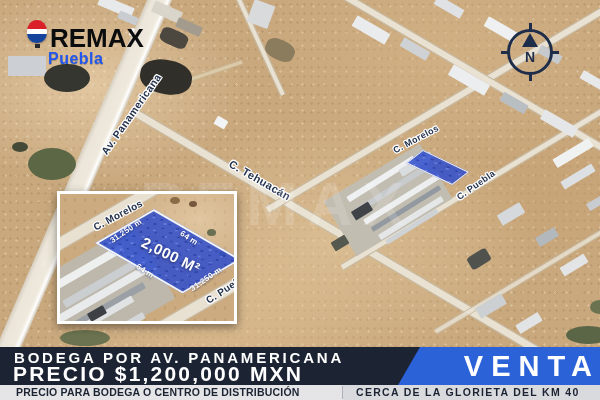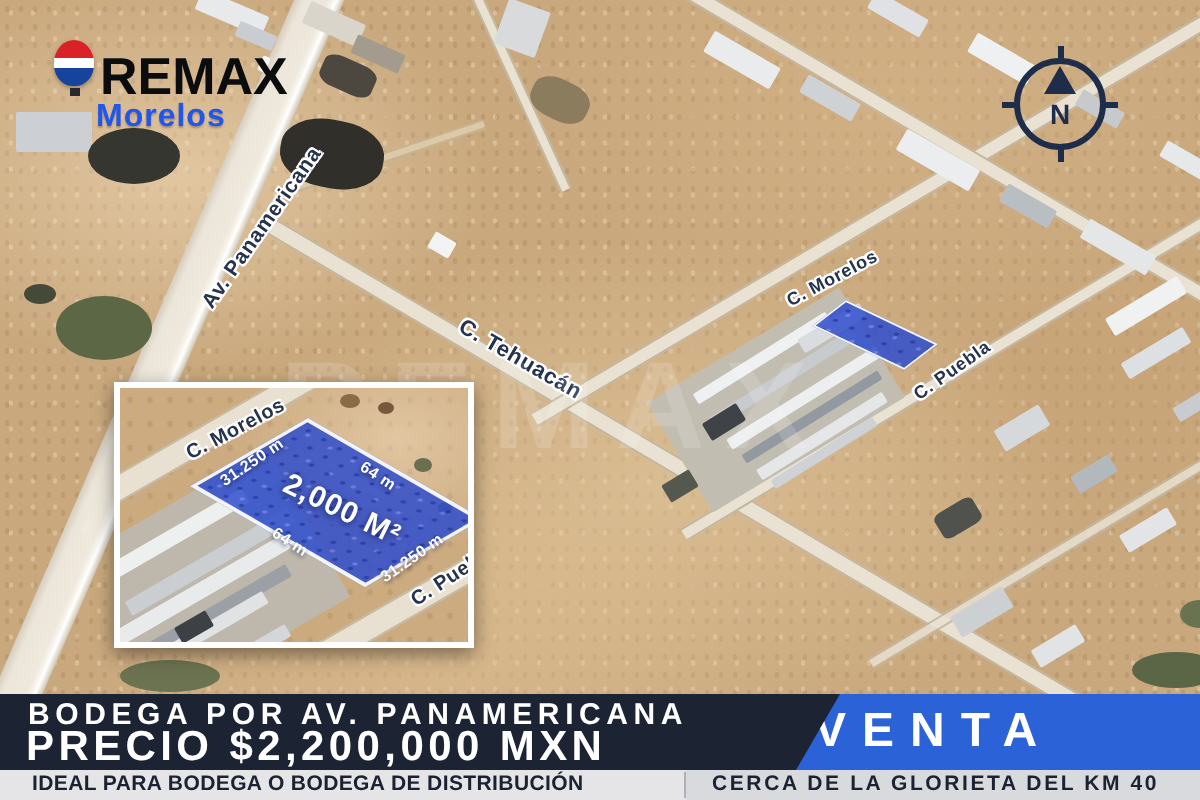--- a/index.html
+++ b/index.html
@@ -93,22 +93,22 @@
   #compass-arrow{position:absolute;left:22px;top:11px;width:0;height:0;
     border-left:8px solid transparent;border-right:8px solid transparent;border-bottom:14px solid #1e2d4a;}
   #compass-n{position:absolute;left:0;top:27px;width:60px;text-align:center;font-size:14px;font-weight:800;color:#1e2d4a;}
 
   
   #banner-navy{position:absolute;left:0;top:347px;width:600px;height:38px;background:#1c2333;z-index:9;}
   #banner-title{position:absolute;left:14px;top:2px;font-size:15px;font-weight:700;color:#fff;letter-spacing:2.8px;white-space:nowrap;}
   #banner-price{position:absolute;left:13px;top:15px;font-size:21px;font-weight:800;color:#fff;letter-spacing:2.2px;white-space:nowrap;}
   #banner-venta{position:absolute;left:393px;top:0;width:207px;height:38px;background:#2b62d8;
     clip-path:polygon(27px 0,207px 0,207px 38px,5px 38px);}
-  #venta-label{position:absolute;left:14px;top:0;width:193px;height:38px;line-height:38px;text-align:left;
-    font-size:24px;font-weight:800;color:#fff;letter-spacing:8px;}
+  #venta-label{position:absolute;left:14px;top:0;width:193px;height:38px;line-height:38px;text-align:right;
+    font-size:29px;font-weight:800;color:#fff;letter-spacing:8px;}
   #banner-strip{position:absolute;left:0;top:385px;width:600px;height:15px;background:#e5e5e7;z-index:9;}
   #strip-right-bg{position:absolute;left:343px;top:0;width:257px;height:15px;background:#d8dadd;}
   #strip-divider{position:absolute;left:342px;top:1px;width:1px;height:13px;background:#aeb2b8;}
   .strip-text{position:absolute;top:0;height:15px;line-height:15px;font-size:10.5px;font-weight:700;color:#1b2333;white-space:nowrap;}
   #strip-left{left:16px;letter-spacing:.2px;}
   #strip-right{left:356px;letter-spacing:1.3px;}
 </style>
 </head>
 <body>
 
@@ -207,40 +207,40 @@
     <span class="dim" id="dim-top">64 m</span>
     <span class="dim" id="dim-bottom">64 m</span>
     <span class="dim" id="dim-right">31.250 m</span>
     <span id="area-label">2,000 M²</span>
   </div>
 
   <div id="logo">
     <div id="balloon"></div>
     <div id="balloon-basket"></div>
     <div id="brand-name">REMAX</div>
-    <div id="brand-office">Morelos</div>
+    <div id="brand-office">Puebla</div>
   </div>
 
   <div id="compass">
     <div id="compass-circle"></div>
     <div class="tick n"></div>
     <div class="tick s"></div>
     <div class="tick w"></div>
     <div class="tick e"></div>
     <div id="compass-arrow"></div>
     <div id="compass-n">N</div>
   </div>
 
   <div id="banner-navy">
     <div id="banner-title">BODEGA POR AV. PANAMERICANA</div>
-    <div id="banner-price">PRECIO $2,200,000 MXN</div>
+    <div id="banner-price">PRECIO $1,200,000 MXN</div>
     <div id="banner-venta">
       <div id="venta-label">VENTA</div>
     </div>
   </div>
   <div id="banner-strip">
     <div id="strip-right-bg"></div>
     <div id="strip-divider"></div>
-    <div class="strip-text" id="strip-left">IDEAL PARA BODEGA O BODEGA DE DISTRIBUCIÓN</div>
+    <div class="strip-text" id="strip-left">PRECIO PARA BODEGA O CENTRO DE DISTRIBUCIÓN</div>
     <div class="strip-text" id="strip-right">CERCA DE LA GLORIETA DEL KM 40</div>
   </div>
 
 </div>
 
 </body></html>

